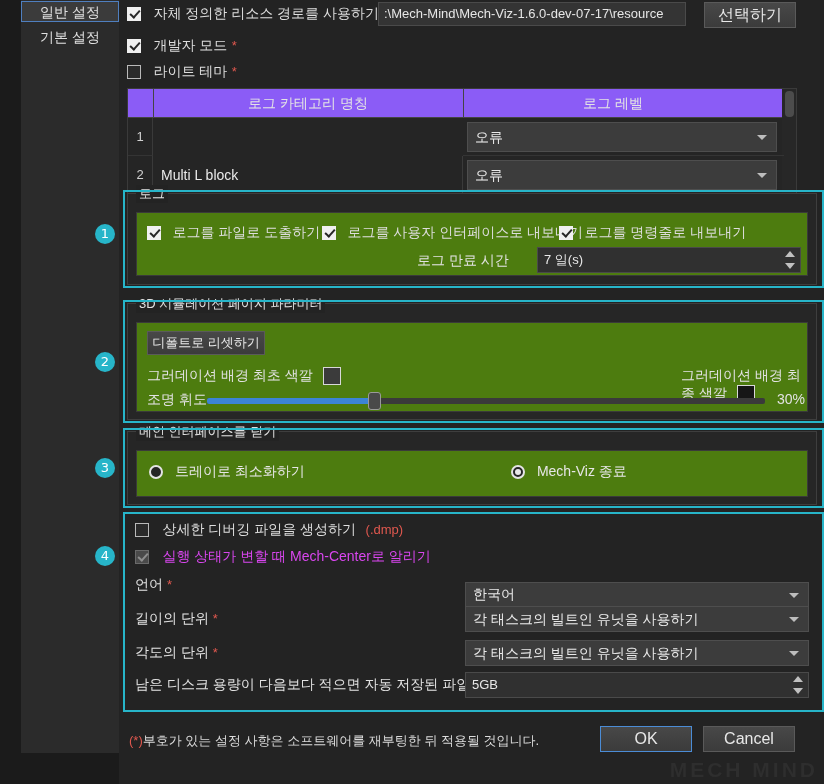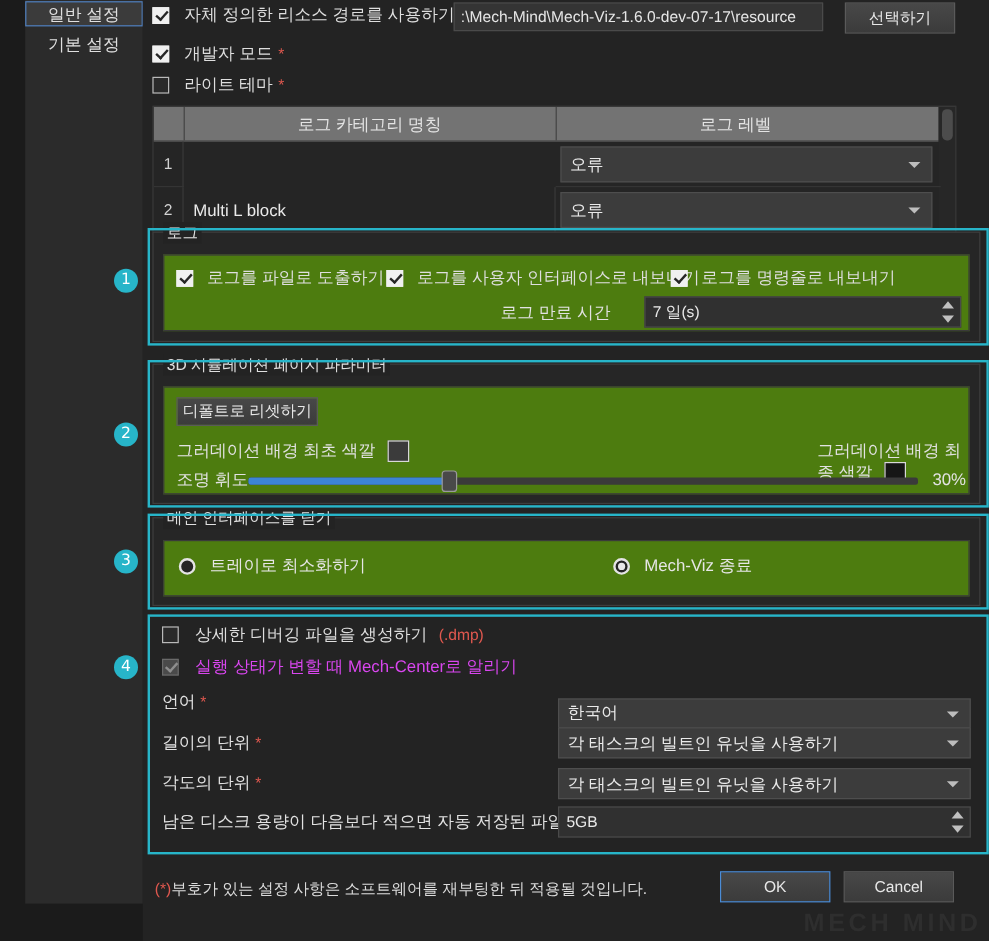--- a/index.html
+++ b/index.html
@@ -110,21 +110,21 @@
     color: #e6e6e6;
     line-height: 22px;
     padding-left: 5px;
     white-space: nowrap;
     overflow: hidden;
   }
   .btn {
     background: linear-gradient(#484848, #3b3b3b);
     border: 1px solid #5a5a5a;
     color: #e8e8e8;
-    font-size: 13px;
+    font-size: 16px;
     box-sizing: border-box;
     text-align: center;
     cursor: default;
   }
   #btn-select {
     position: absolute;
     left: 585px; top: 2px;
     width: 92px; height: 26px;
     line-height: 24px;
   }
@@ -135,21 +135,21 @@
     left: 8px; top: 88px;
     width: 670px; height: 108px;
     background: #252525;
     border: 1px solid #3a3a3a;
     box-sizing: border-box;
     overflow: hidden;
   }
   #thead {
     position: relative;
     height: 28px;
-    background: #737373;
+    background: #8b5cf6;
     border-bottom: 1px solid #444;
   }
   .th {
     position: absolute; top: 0;
     height: 28px; line-height: 28px;
     font-size: 14px;
     color: #e4e4e4;
     text-align: center;
   }
   .th.corner { left: 0; width: 25px; border-right: 1px solid #444; }

